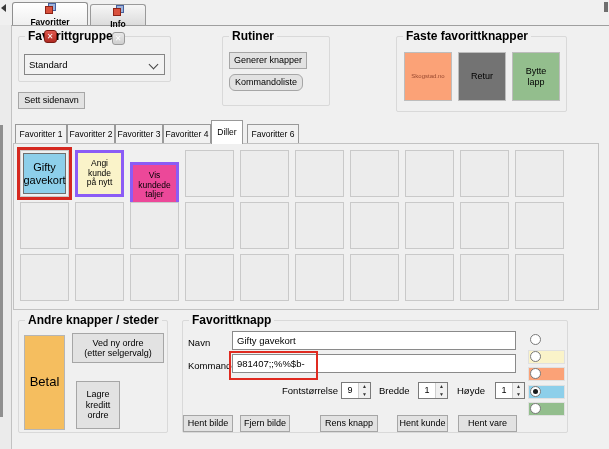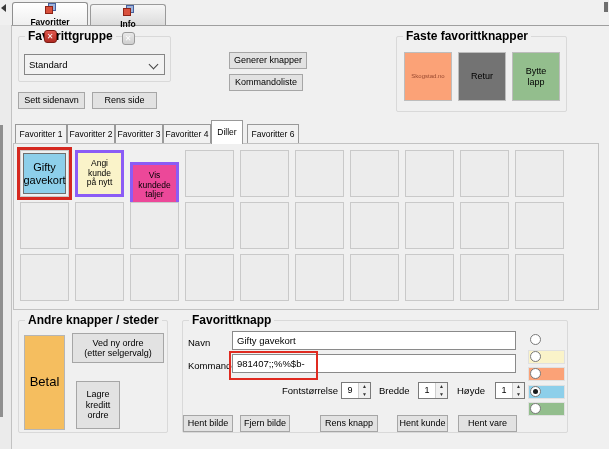--- a/index.html
+++ b/index.html
@@ -13,21 +13,21 @@
   #corner-arrow{position:absolute;left:1px;top:4px;width:0;height:0;
     border-top:4px solid transparent;border-bottom:4px solid transparent;border-right:5px solid #3a3a3a;}
   #corner-mark{position:absolute;right:1px;top:2px;width:4px;height:10px;background:#6f6f6f;}
   #main-panel{position:absolute;left:11px;top:25px;width:598px;height:424px;box-sizing:border-box;
     background:#f0f0f0;border-top:1px solid #9f9f9f;border-left:1px solid #c2c2c2;}
 
   
   .wtab{position:absolute;display:flex;align-items:center;gap:3px;box-sizing:border-box;
     border:1px solid #8f8f8f;border-bottom:none;border-radius:3px 3px 0 0;padding:0 4px;z-index:5;flex-direction:column;}
   #tab-favoritter{left:12px;top:2px;width:76px;height:23px;background:linear-gradient(#ffffff,#efefef);}
-  #tab-info{left:90px;top:4px;width:76px;height:21px;background:linear-gradient(#f6f6f6,#dcdcdc);border-color:#9a9a9a;}
+  #tab-info{left:90px;top:4px;width:56px;height:21px;background:linear-gradient(#f6f6f6,#dcdcdc);border-color:#9a9a9a;}
   .wtab .tab-label{flex:1;font-size:8.5px;font-weight:bold;white-space:nowrap;}
   .form-icon{position:relative;width:11px;height:11px;display:inline-block;flex:none;}
   .form-icon::before{content:"";position:absolute;right:0;top:0;width:6px;height:6px;background:#9db4dd;border:1px solid #47609c;}
   .form-icon::after{content:"";position:absolute;left:0;bottom:0;width:6px;height:6px;background:#d8503c;border:1px solid #8d2317;}
   .close-box{width:13px;height:13px;flex:none;border-radius:3px;font-size:8px;font-weight:bold;
     text-align:center;line-height:12px;box-sizing:border-box;}
   .close-red{background:linear-gradient(#e0574d,#b02a22);border:1px solid #7a1a12;color:#fff;}
   .close-gray{background:linear-gradient(#e9e9e9,#cfcfcf);border:1px solid #9a9a9a;color:#fdfdfd;}
 
   
@@ -50,21 +50,21 @@
 
   #combo-favorittgruppe{left:24px;top:54px;width:141px;height:21px;background:#f2f2f2;
     border:1px solid #868686;box-sizing:border-box;position:absolute;display:flex;align-items:center;
     padding-left:4px;font-size:9.5px;}
   #combo-chevron{position:absolute;right:7px;top:6px;width:6px;height:6px;
     border-left:1px solid #444;border-bottom:1px solid #444;transform:rotate(-45deg);}
 
   #btn-sett-sidenavn{left:18px;top:92px;width:67px;height:17px;}
   #btn-rens-side{left:92px;top:92px;width:65px;height:17px;}
   #btn-generer{left:229px;top:52px;width:78px;height:17px;}
-  #btn-kommandoliste{left:229px;top:74px;width:74px;height:17px;}
+  #btn-kommandoliste{left:229px;top:74px;width:74px;height:17px;border-radius:6px;}
 
   .fastebtn{position:absolute;top:52px;width:48px;height:49px;border:1px solid #bdbdbd;box-sizing:border-box;
     display:flex;align-items:center;justify-content:center;text-align:center;white-space:pre-line;
     font-size:9px;line-height:1.2;}
 
   
   .ptab{position:absolute;top:124px;height:19px;background:#f1f1f1;border:1px solid #999;border-bottom:none;
     box-sizing:border-box;font-size:8.5px;text-align:center;line-height:18px;z-index:2;white-space:nowrap;overflow:hidden;}
   .ptab.sel{top:120px;height:24px;background:#fff;z-index:4;line-height:22px;}
   #ppage{position:absolute;left:13px;top:143px;width:586px;height:167px;box-sizing:border-box;
@@ -135,22 +135,24 @@
   <div id="corner-mark"></div>
 
   <div class="group" id="g-favorittgruppe">
     <span class="gtitle">Favorittgruppe</span>
   </div>
   <div id="combo-favorittgruppe">
     <span>Standard</span>
     <span id="combo-chevron"></span>
   </div>
   <div class="btn" id="btn-sett-sidenavn">Sett sidenavn</div>
-  <div class="btn" id="btn-rens-side">Rens side</div>
-
+
+  <div class="group" id="g-rutiner">
+    <span class="gtitle">Rutiner</span>
+  </div>
   <div class="btn" id="btn-generer">Generer knapper</div>
   <div class="btn" id="btn-kommandoliste">Kommandoliste</div>
 
   <div class="group" id="g-faste">
     <span class="gtitle">Faste favorittknapper</span>
   </div>
   <div id="faste-layer">
       <div class="fastebtn" style="left: 404px; background: rgb(251, 162, 119); color: rgb(154, 74, 48); font-size: 6px;">Skogstad.no</div>
       <div class="fastebtn" style="left: 458px; background: #737373; color: rgb(0, 0, 0);">Retur</div>
       <div class="fastebtn" style="left: 512px; background: rgb(147, 190, 141); color: rgb(0, 0, 0);">Bytte

